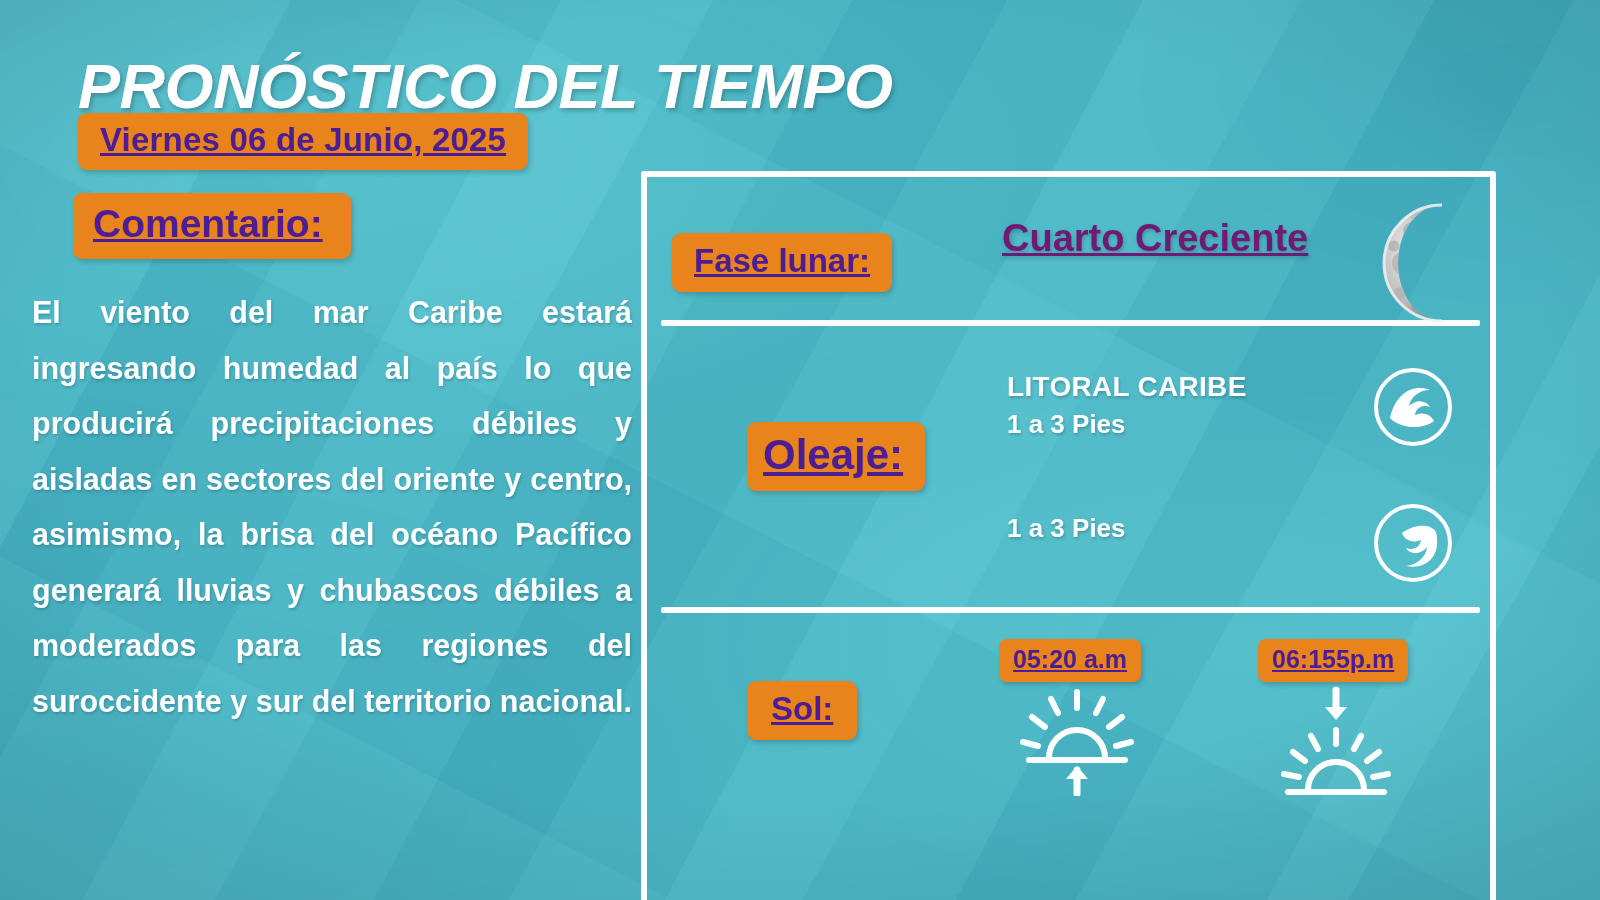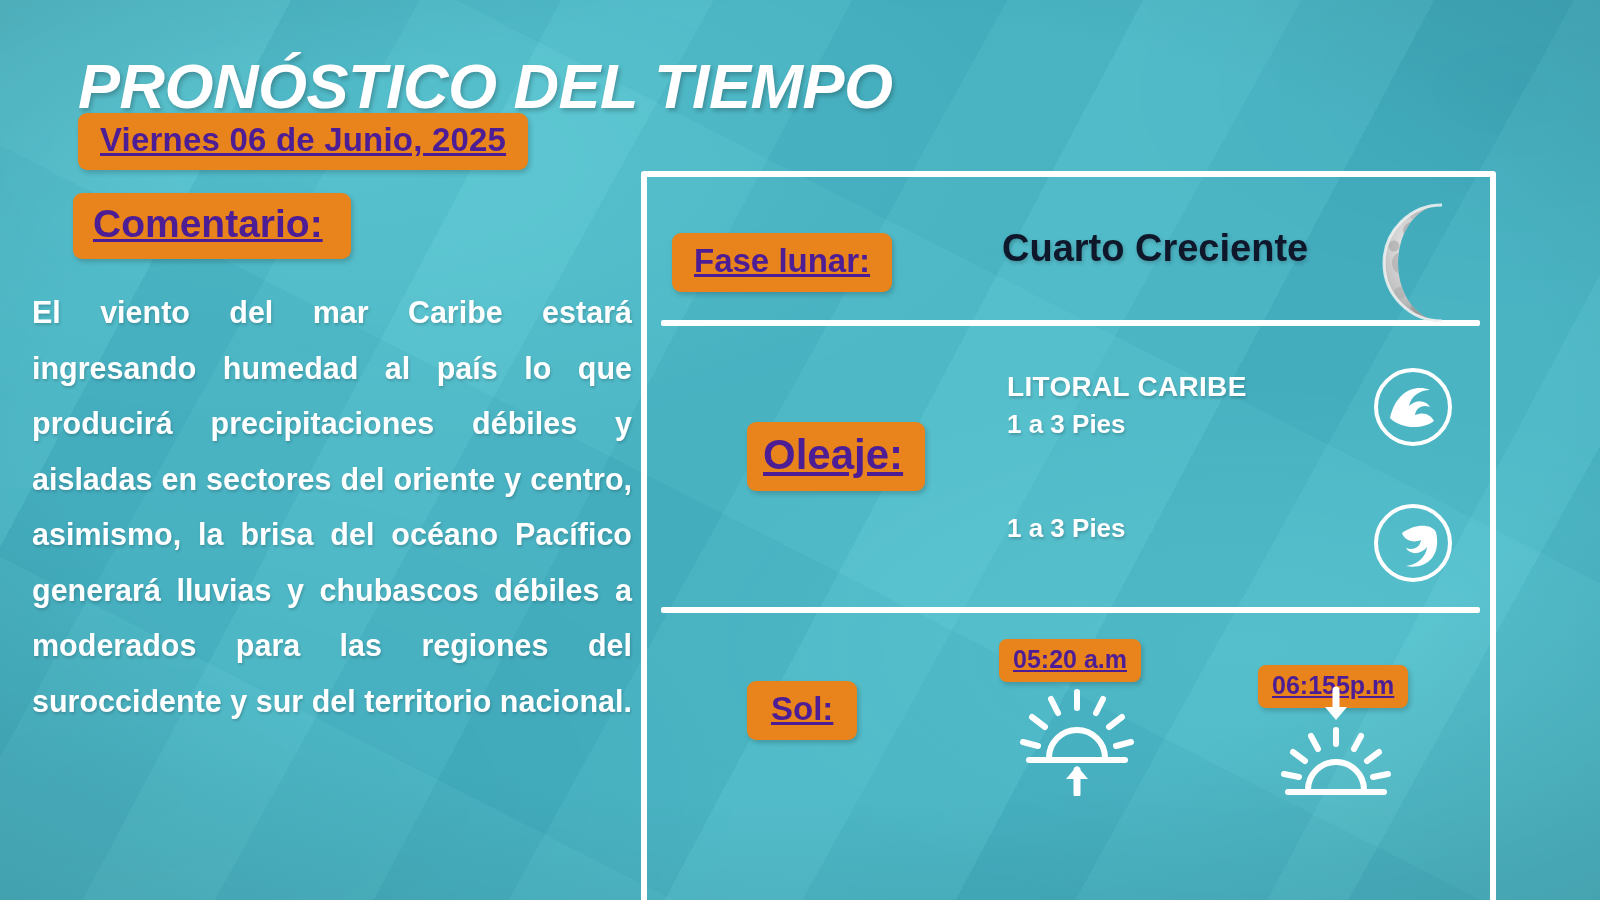--- a/index.html
+++ b/index.html
@@ -100,24 +100,25 @@
   }
   .divider-1{ top:143px; }
   .divider-2{ top:430px; }
 
   
   .moon-label{
     position:absolute; left:25px; top:56px;
     font-size:33px; padding:9px 22px 12px 22px;
   }
   .moon-value{
-    position:absolute; left:355px; top:50px;
-    font-size:38px; font-weight:bold; color:#0f172a;
+    position:absolute; left:355px; top:40px;
+    font-size:38px; font-weight:bold; color:#701a75;
     text-shadow:1px 2px 4px rgba(0,0,0,.22);
     white-space:nowrap;
+    text-decoration:underline;
   }
   .moon-graphic{
     position:absolute; left:735px; top:24px;
     width:120px; height:124px;
   }
 
   
   .oleaje-label{
     position:absolute; left:100px; top:245px;
     font-size:42px; padding:9px 22px 12px 16px;
@@ -141,21 +142,21 @@
   .sol-label{
     position:absolute; left:100px; top:504px;
     font-size:33px; padding:9px 24px 12px 24px;
   }
   .time-badge{
     position:absolute;
     font-size:25px; padding:6px 14px 8px 14px;
     border-radius:8px;
   }
   .time-sunrise{ left:352px; top:462px; }
-  .time-sunset{ left:611px; top:462px;margin-top:26px; }
+  .time-sunset{ left:611px; top:462px; }
 
   .sun-icon{
     position:absolute;
     width:124px; height:110px;
   }
   .sun-icon-rise{ left:368px; top:509px; }
   .sun-icon-set{  left:627px; top:509px; }
 </style>
 </head>
 <body>

